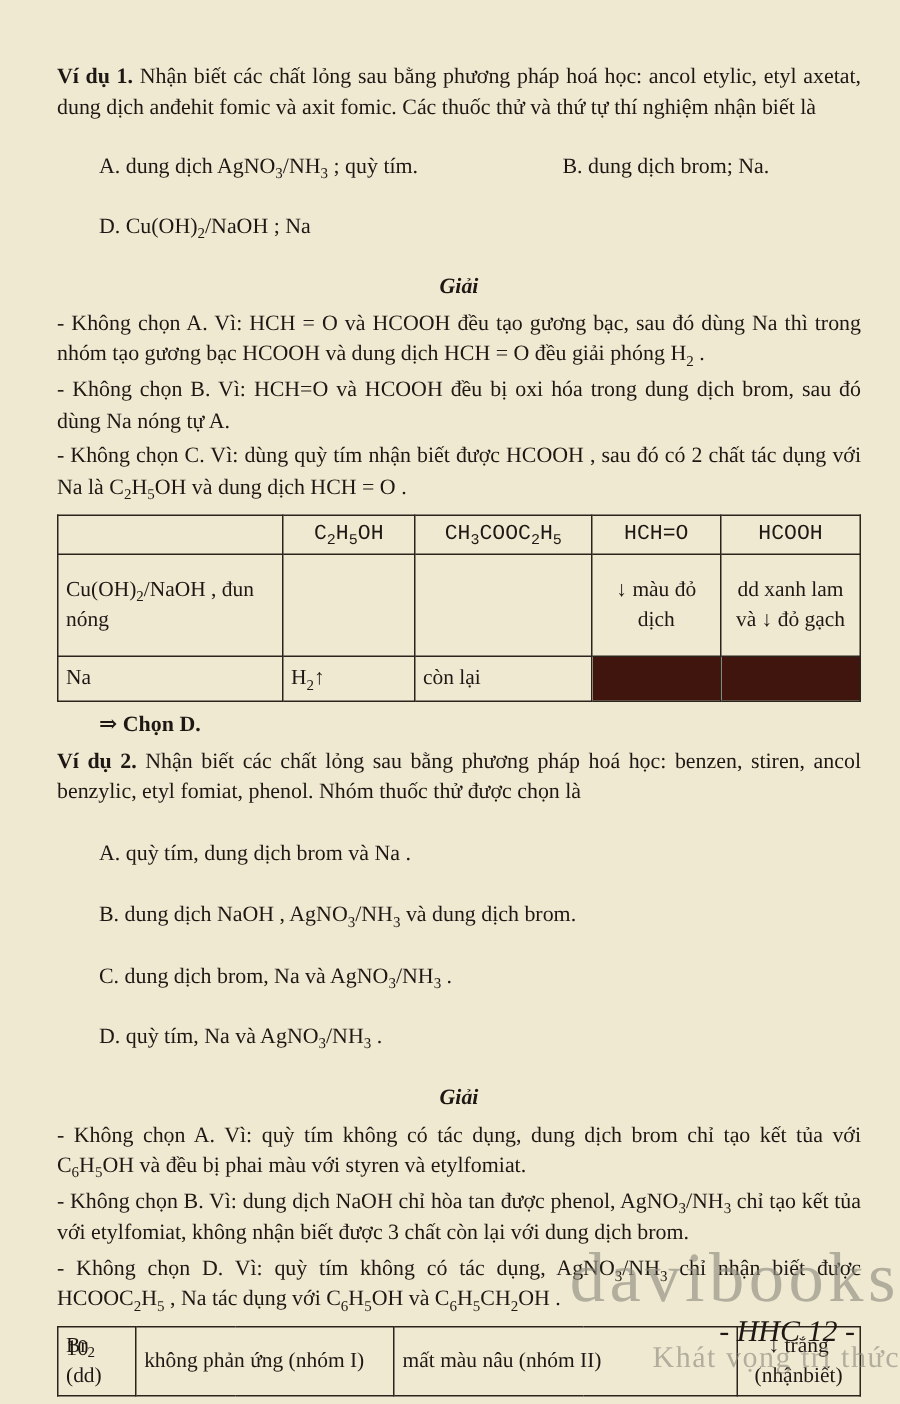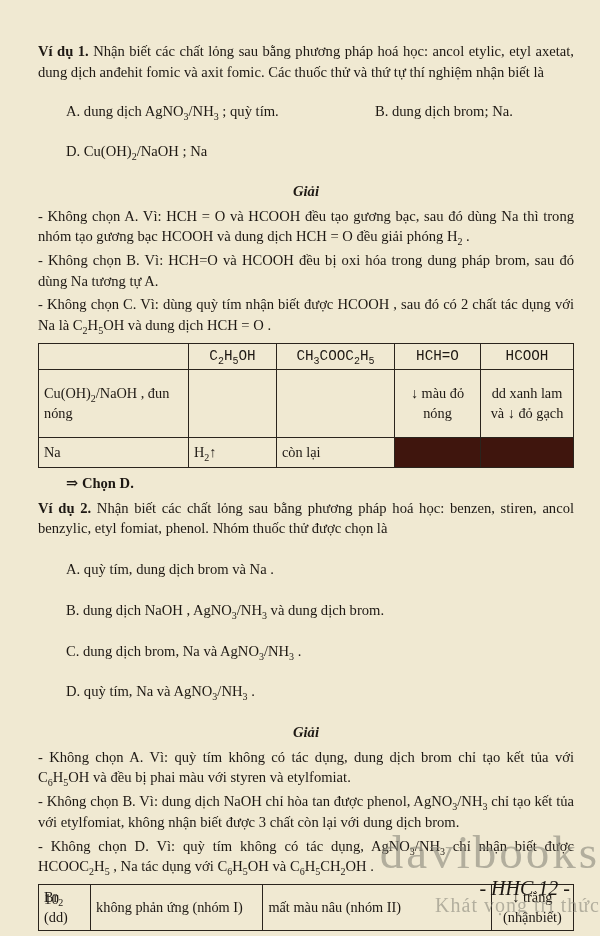--- a/index.html
+++ b/index.html
@@ -67,21 +67,21 @@
       <span class="opt-left">A. dung dịch  AgNO<sub>3</sub>/NH<sub>3</sub> ; quỳ tím.</span>
       <span>B. dung dịch brom;  Na.</span>
     </div>
     <div class="opt-pair">
       <span>D. Cu(OH)<sub>2</sub>/NaOH ;  Na</span>
     </div>
 
     <p class="giai">Giải</p>
 
     <p class="para">- Không chọn A. Vì: HCH = O  và  HCOOH  đều tạo gương bạc, sau đó dùng  Na  thì trong nhóm tạo gương bạc  HCOOH  và dung dịch HCH = O  đều giải phóng  H<sub>2</sub> .</p>
-    <p class="para">- Không chọn B. Vì:  HCH=O  và  HCOOH  đều bị oxi hóa trong dung pháp brom, sau đó dùng  Na  tương tự A.</p>
+    <p class="para">- Không chọn B. Vì:  HCH=O  và  HCOOH  đều bị oxi hóa trong dung dịch brom, sau đó dùng  Na  nóng tự A.</p>
     <p class="para">- Không chọn C. Vì: dùng quỳ tím nhận biết được  HCOOH , sau đó có 2 chất tác dụng với  Na  là  C<sub>2</sub>H<sub>5</sub>OH  và dung dịch  HCH = O .</p>
 
     <table class="tbl1">
       <colgroup>
         <col style="width:150px">
           <col style="width:88px">
           <col style="width:118px">
           <col style="width:86px">
           <col style="width:93px">
       </colgroup>
@@ -90,21 +90,21 @@
           <th></th>
           <th>C<sub>2</sub>H<sub>5</sub>OH</th>
           <th>CH<sub>3</sub>COOC<sub>2</sub>H<sub>5</sub></th>
           <th>HCH=O</th>
           <th>HCOOH</th>
         </tr>
         <tr class="r1">
           <td class="left">Cu(OH)<sub>2</sub>/NaOH , đun nóng</td>
           <td></td>
           <td></td>
-          <td>↓ màu đỏ nóng</td>
+          <td>↓ màu đỏ dịch</td>
           <td>dd xanh lam và ↓ đỏ gạch</td>
         </tr>
         <tr class="r2">
           <td class="left">Na</td>
           <td class="left">H<sub>2</sub>↑</td>
           <td class="left">còn lại</td>
           <td class="blackout"></td>
           <td class="blackout"></td>
         </tr>
       </tbody>

